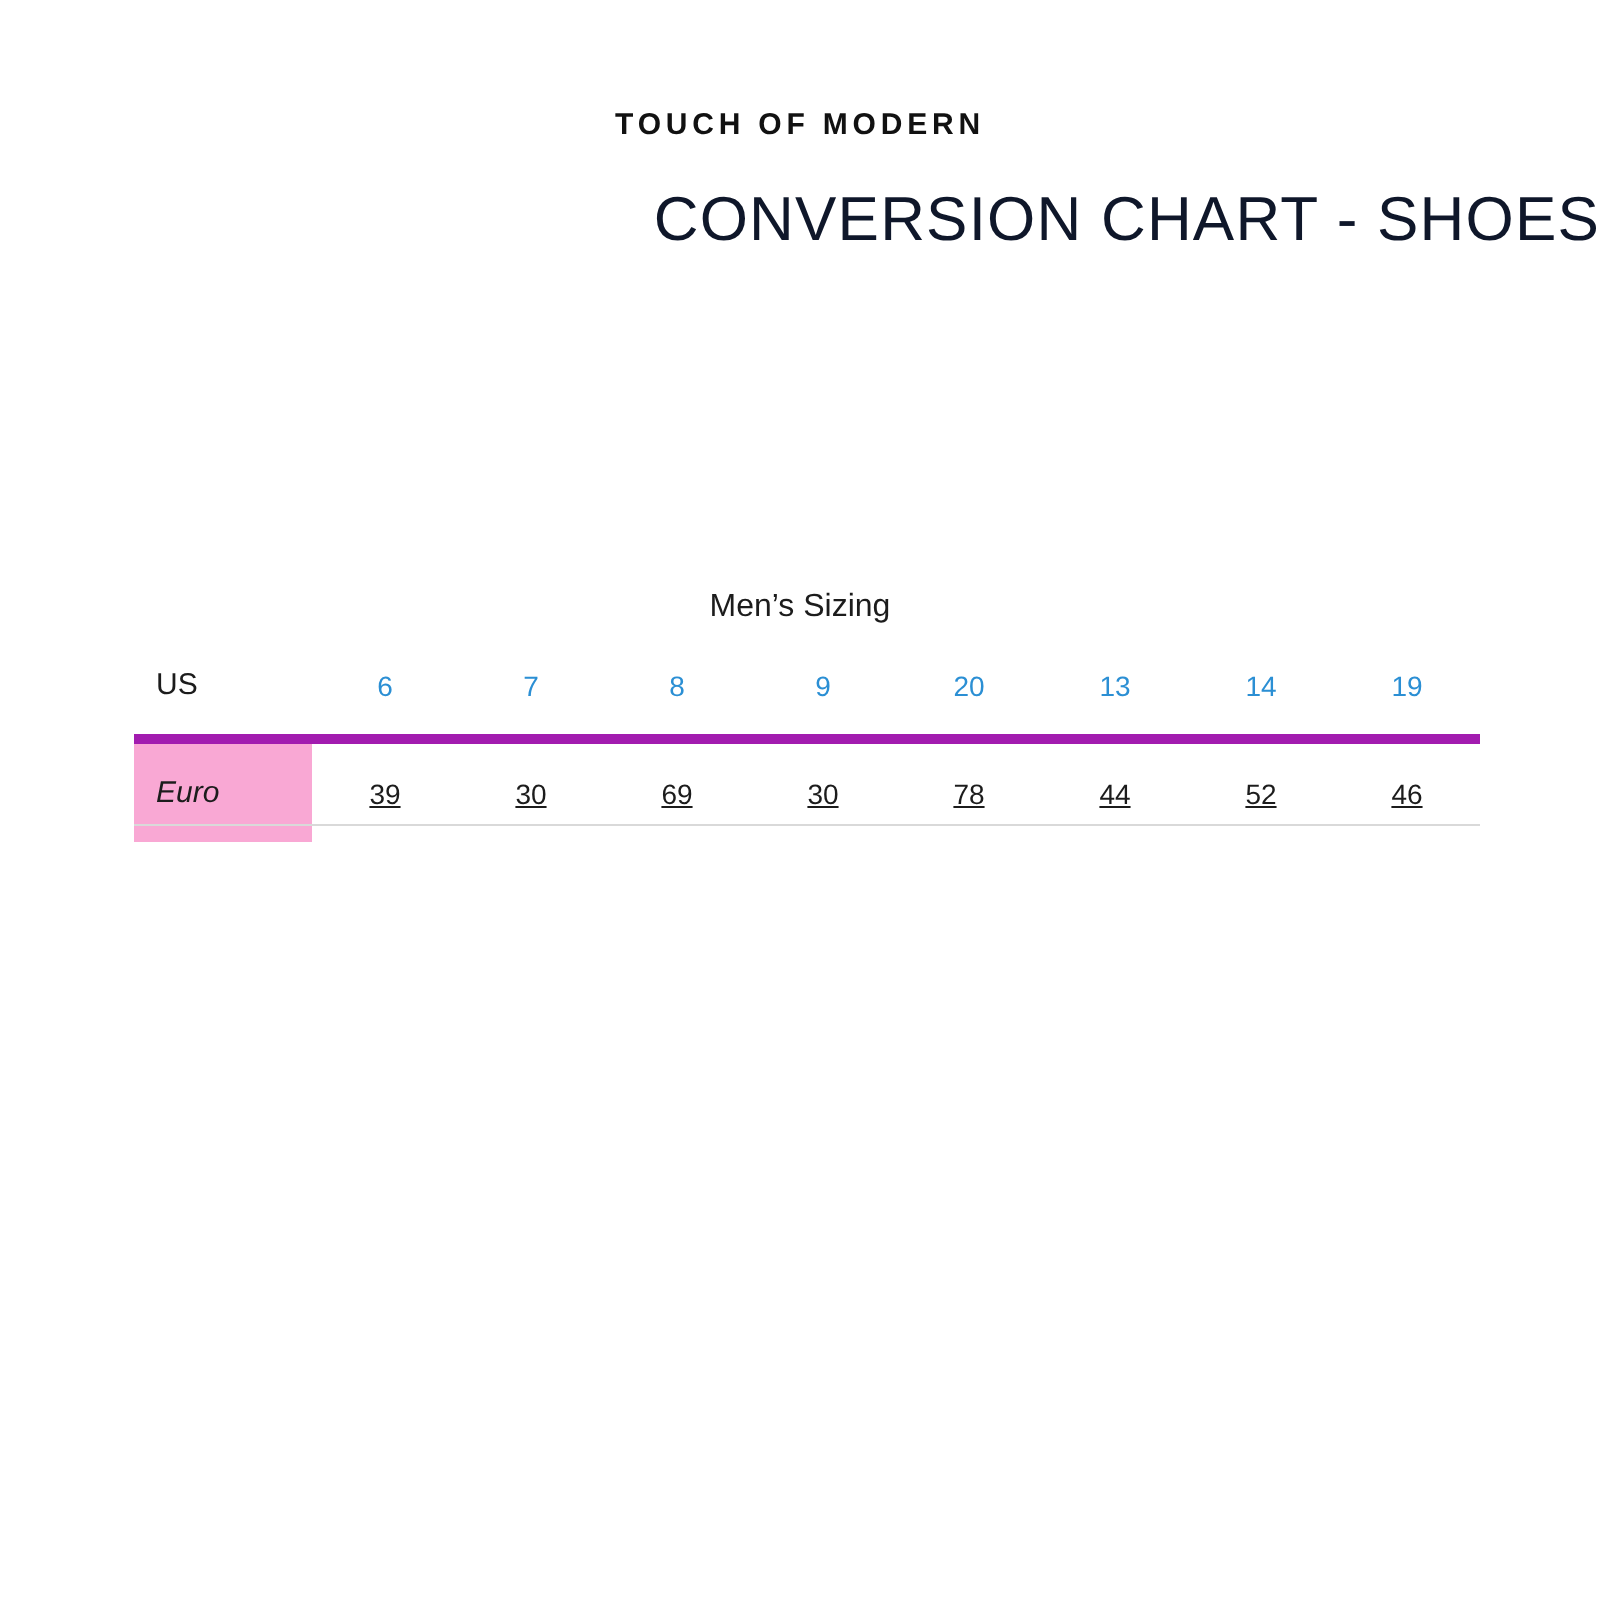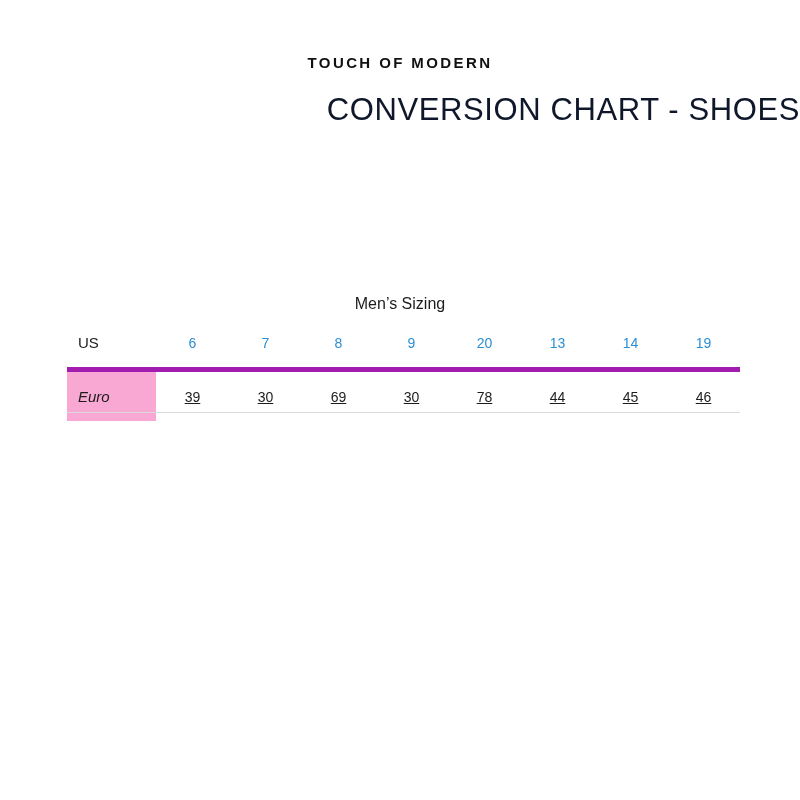--- a/index.html
+++ b/index.html
@@ -135,21 +135,21 @@
           <td class="cell">19</td>
         </tr>
         <tr class="row-euro">
           <td class="row-head">Euro</td>
           <td class="cell">39</td>
           <td class="cell">30</td>
           <td class="cell">69</td>
           <td class="cell">30</td>
           <td class="cell">78</td>
           <td class="cell">44</td>
-          <td class="cell">45</td>
+          <td class="cell">52</td>
           <td class="cell">46</td>
         </tr>
       </tbody>
     </table>
   </div>
 
   <div class="bottom-rule"></div>
 
 </div>
 

